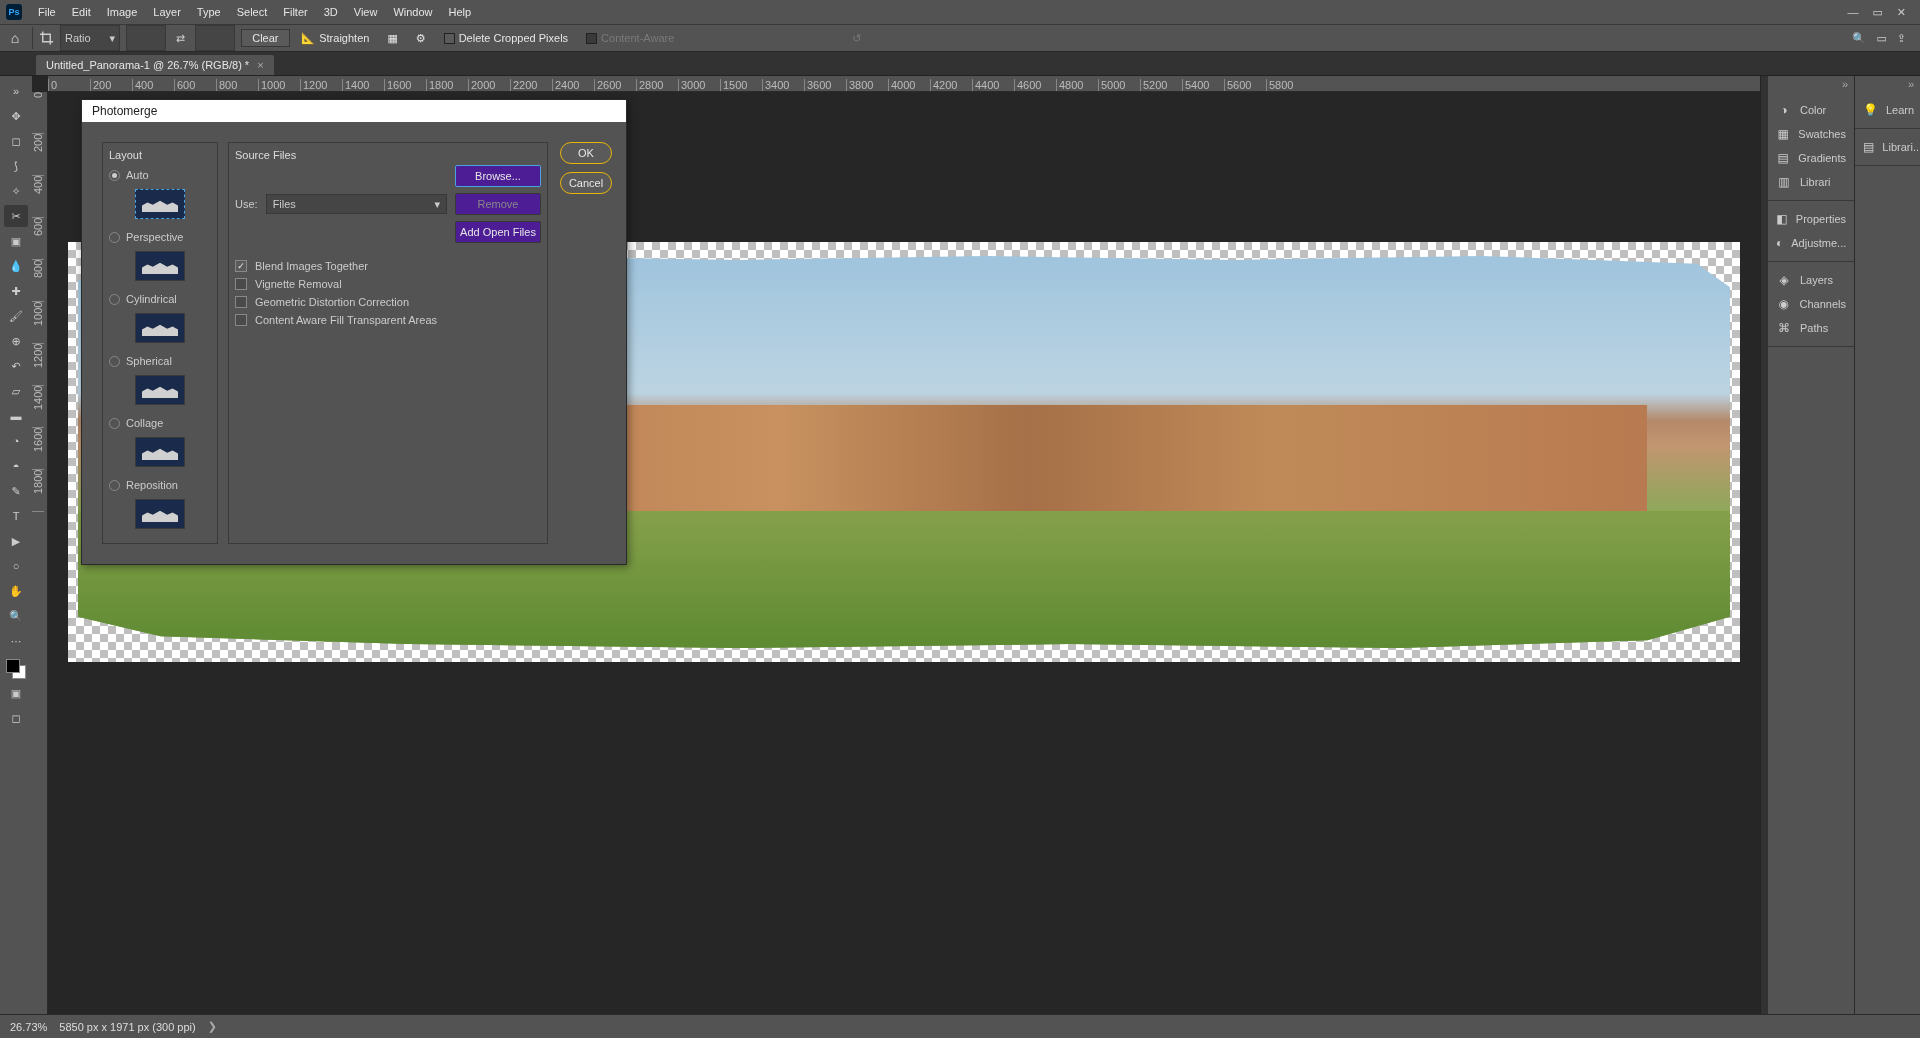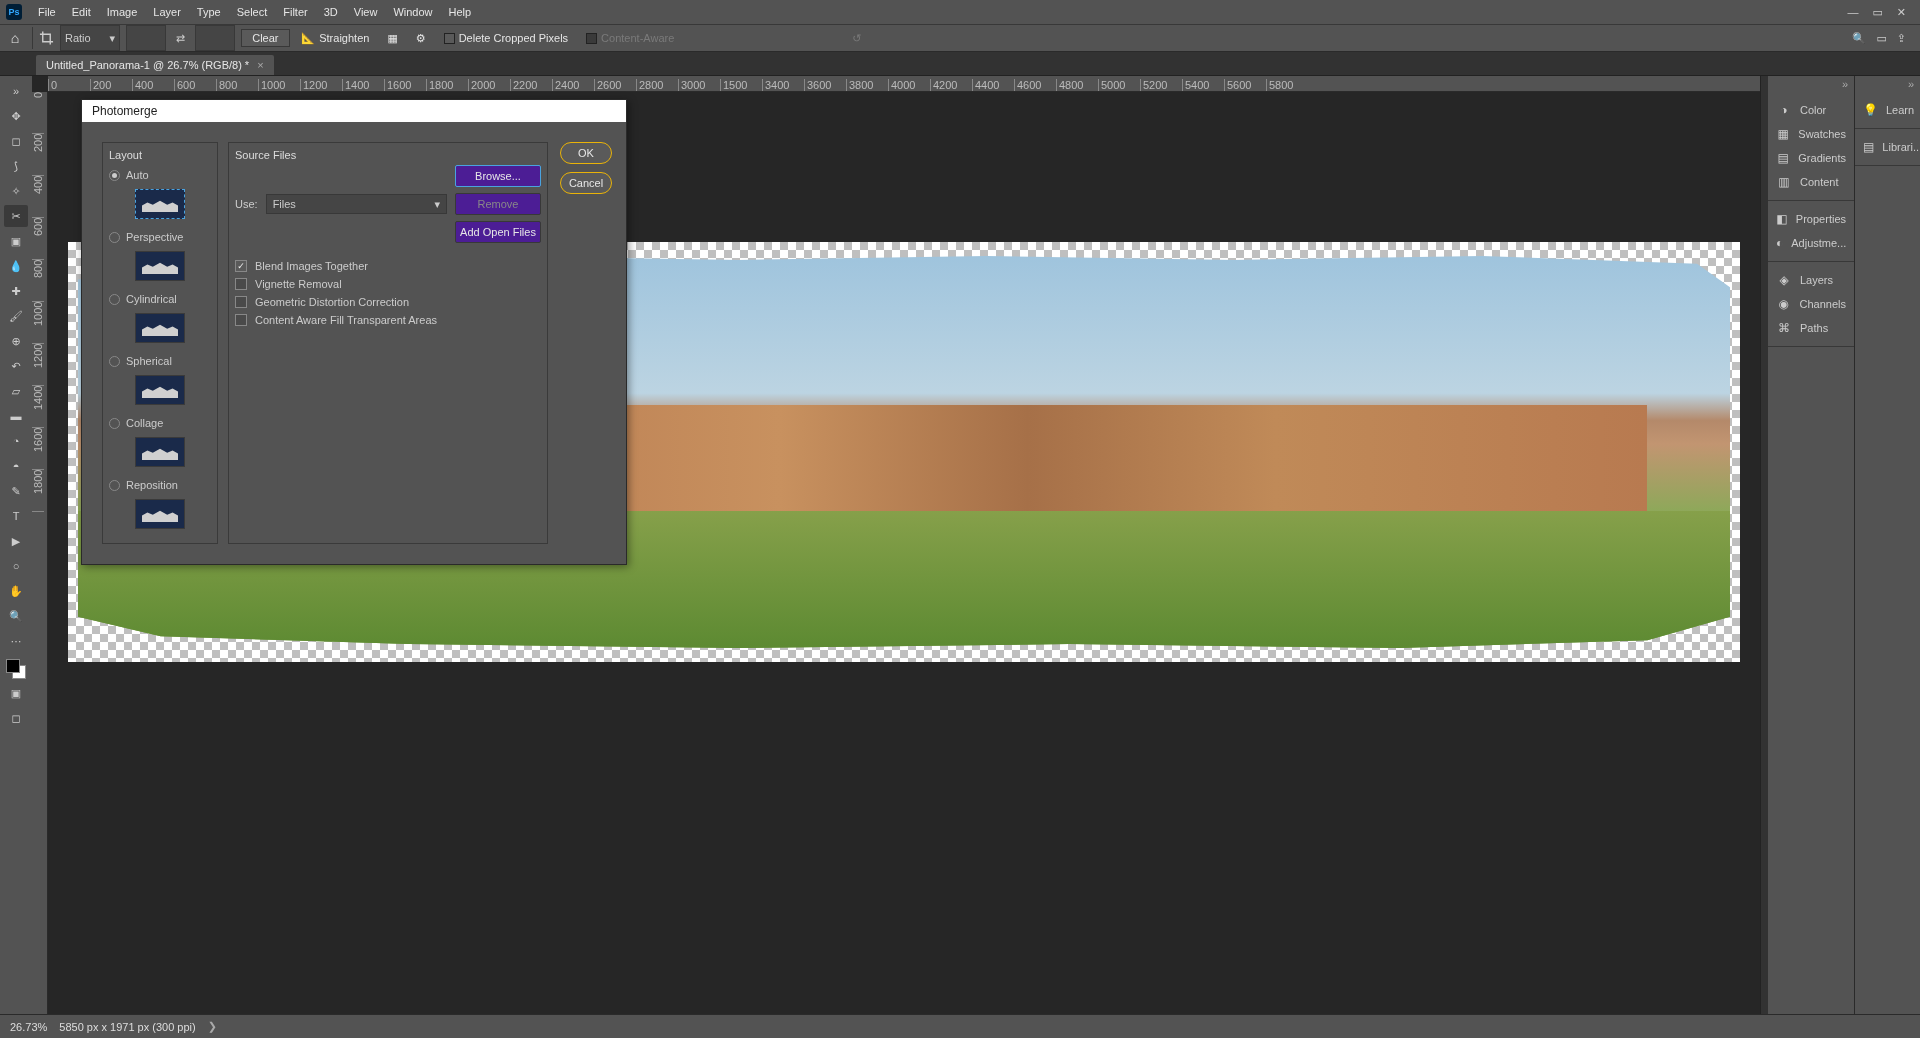--- a/index.html
+++ b/index.html
@@ -252,21 +252,21 @@
           <div class="panel-item">
             <span class="picon">▦</span>
             <span>Swatches</span>
           </div>
           <div class="panel-item">
             <span class="picon">▤</span>
             <span>Gradients</span>
           </div>
           <div class="panel-item">
             <span class="picon">▥</span>
-            <span>Content</span>
+            <span>Librari</span>
           </div>
         </div>
       <div id="rpanel2" class="panel-group">
           <div class="panel-item">
             <span class="picon">◧</span>
             <span>Properties</span>
           </div>
           <div class="panel-item">
             <span class="picon">◐</span>
             <span>Adjustme...</span>

